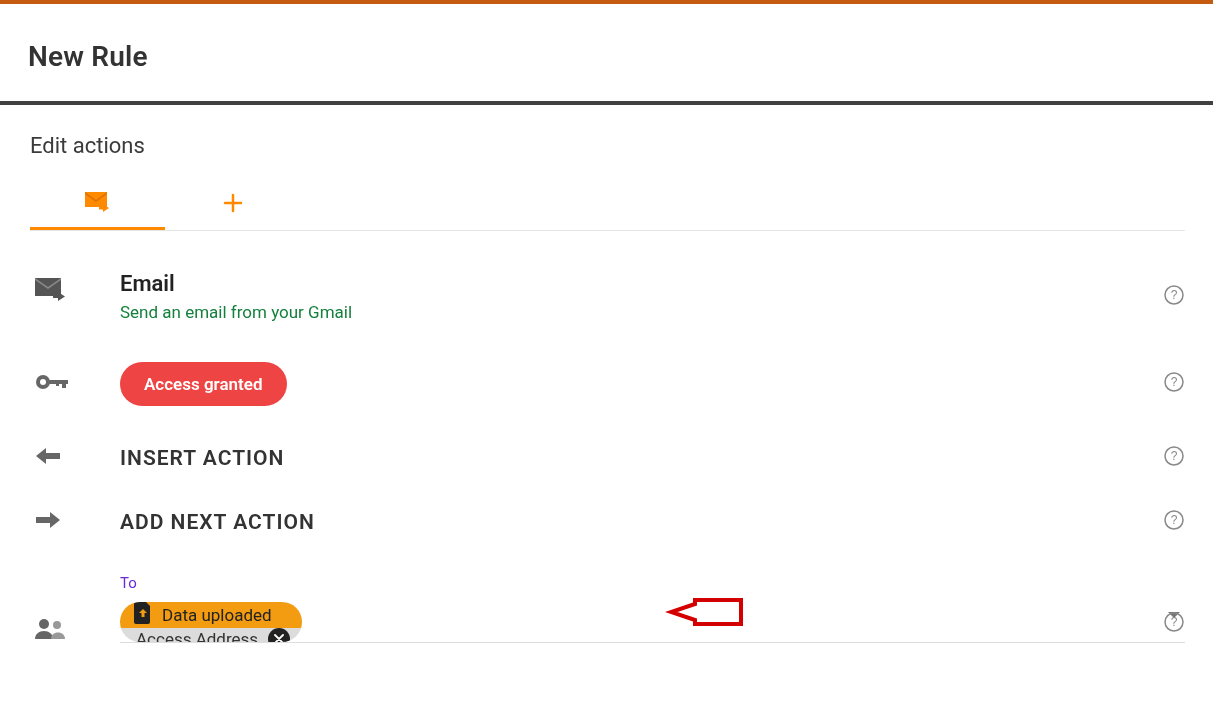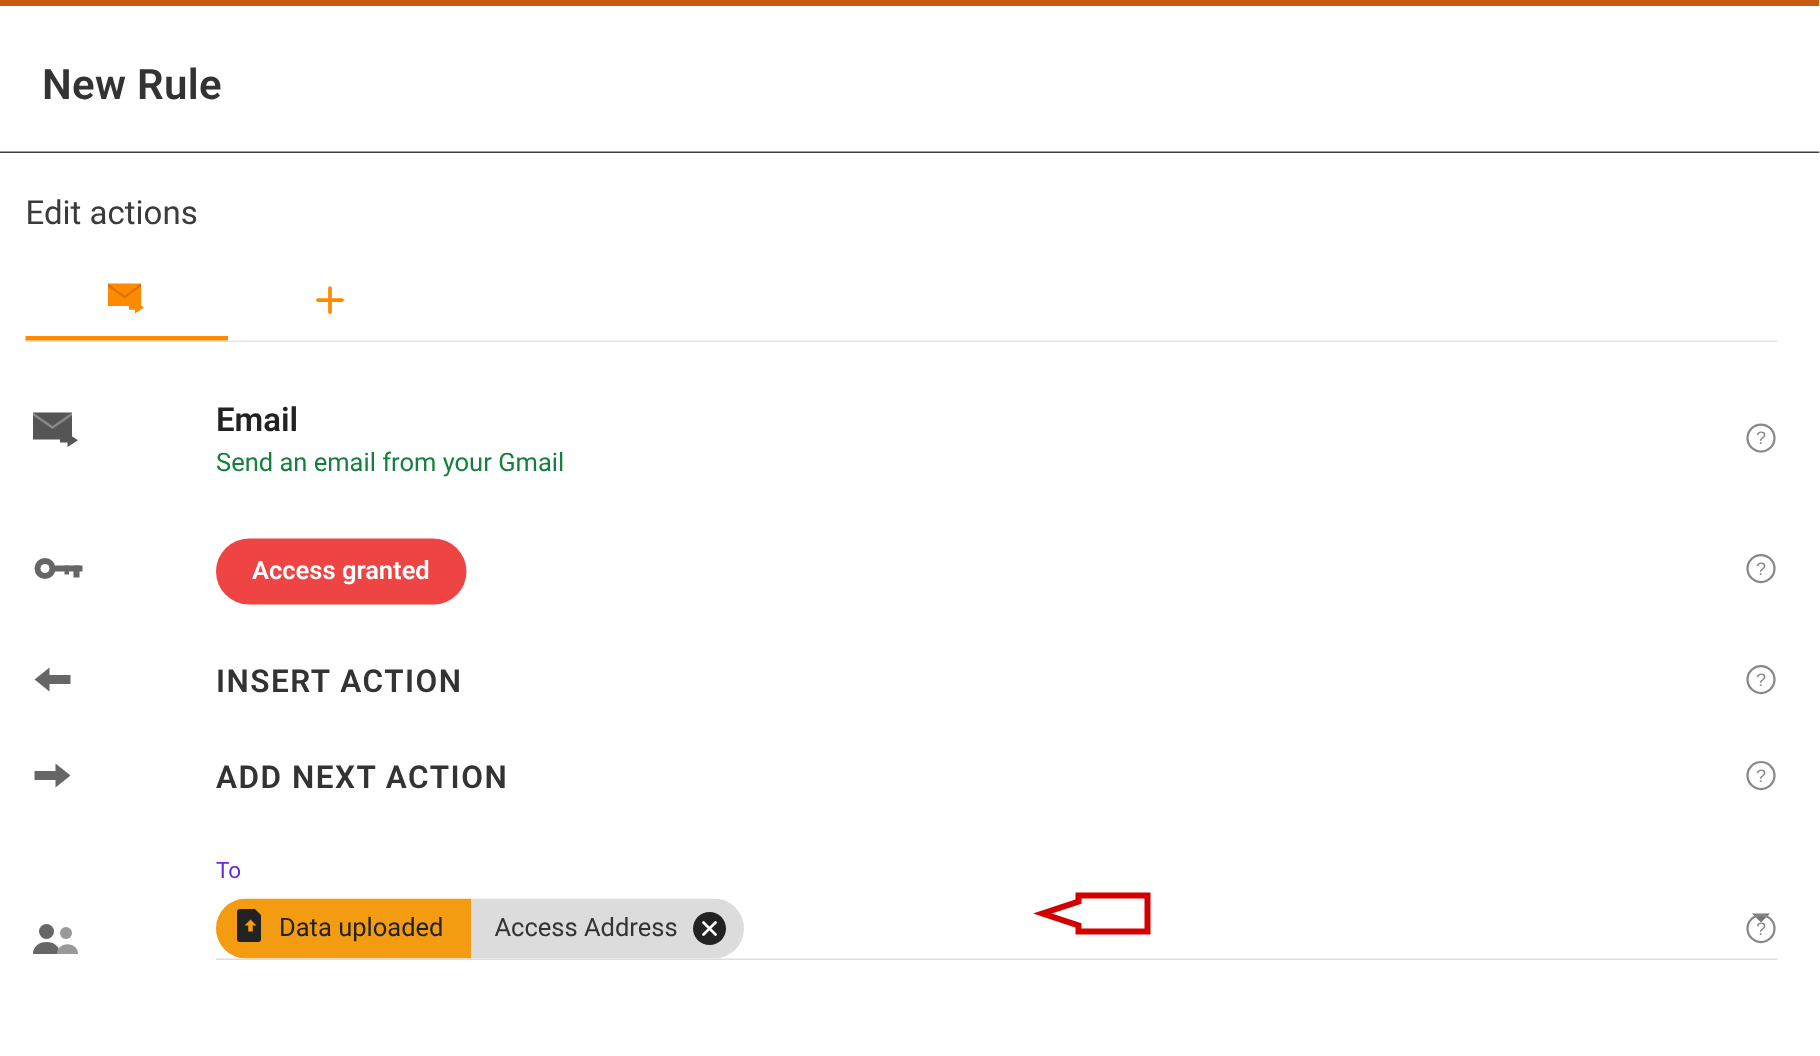--- a/index.html
+++ b/index.html
@@ -1,37 +1,37 @@
 <!DOCTYPE html>
 <html><head>
 <meta charset="utf-8">
 <style>
 * { box-sizing: border-box; margin: 0; padding: 0; }
 html, body { width: 1213px; height: 704px; font-family: "Segoe UI", Roboto, Arial, sans-serif; background: #fff; overflow: hidden; }
 .topbar { height: 4px; background: #c55a11; }
-.header { padding: 36px 28px 28px 28px; border-bottom: 1px solid #404040; }
+.header { padding: 36px 28px 28px 28px; border-bottom: 4px solid #404040; }
 .page-title { font-size: 28px; font-weight: 600; color: #333; letter-spacing: 0.2px; }
 .scroll-area { position: relative; height: 604px; overflow-y: scroll; }
-.content { padding: 28px 28px 40px 17px; }
+.content { padding: 28px 28px 40px 17px; margin-left: 13px; }
 .section-title { font-size: 22px; color: #3b3b3b; margin-bottom: 22px; }
 .tabs { display: flex; align-items: center; border-bottom: 1px solid #e5e5e5; }
 .tab { width: 135px; height: 50px; display: flex; align-items: center; justify-content: center; cursor: pointer; }
 .tab.active { border-bottom: 3px solid #ff8a00; }
 .rows { margin-top: 40px; }
-.row { display: flex; align-items: flex-start; position: relative; margin-bottom: 40px; gap: 37px; }
+.row { display: flex; align-items: flex-start; position: relative; margin-bottom: 40px; }
 .row .icon-col { width: 90px; display: flex; align-items: flex-start; justify-content: flex-start; padding-top: 4px; padding-left: 4px; }
 .row .body-col { flex: 1; }
 .row-title { font-size: 22px; font-weight: 600; color: #222; }
 .row-sub { font-size: 17px; color: #15803d; margin-top: 6px; }
 .help { position: absolute; right: 0; top: 50%; transform: translateY(-50%); color: #777; cursor: pointer; }
 .pill-green { display: inline-flex; align-items: center; background: #ef4444; color: #fff; font-weight: 600; font-size: 17px; padding: 12px 24px; border-radius: 26px; border: none; cursor: default; }
 .row-heading { font-size: 21px; font-weight: 600; color: #333; letter-spacing: 1px; text-transform: uppercase; }
 .to-label { font-size: 15px; color: #6d28d9; margin-bottom: 10px; }
 .to-field { position: relative; display: flex; align-items: center; border-bottom: 1px solid #ddd; padding-bottom: 0px; padding-right: 40px; }
-.chip-container { display: inline-flex; border-radius: 22px; overflow: hidden; height: 40px; }
+.chip-container { display: inline-flex; border-radius: 22px; overflow: hidden; height: 40px; flex-direction: column; }
 .chip-left { display: inline-flex; align-items: center; gap: 10px; background: #f39c12; color: #222; font-size: 17px; padding: 0 18px 0 14px; }
 .chip-right { display: inline-flex; align-items: center; gap: 10px; background: #dcdcdc; color: #333; font-size: 17px; padding: 0 12px 0 16px; }
 .chip-close { width: 22px; height: 22px; border-radius: 50%; background: #222; color: #fff; display: inline-flex; align-items: center; justify-content: center; font-size: 13px; cursor: pointer; }
 .dropdown-caret { position: absolute; right: 4px; top: 4px; color: #777; cursor: pointer; }
 .arrow-annot { position: absolute; left: 545px; top: -12px; pointer-events: none; }
 
 .scroll-area::-webkit-scrollbar { width: 17px; }
 .scroll-area::-webkit-scrollbar-track { background: #f1f1f1; }
 .scroll-area::-webkit-scrollbar-thumb { background: #c1c1c1; }
 .scroll-area::-webkit-scrollbar-button { background: #f1f1f1; height: 17px; }

